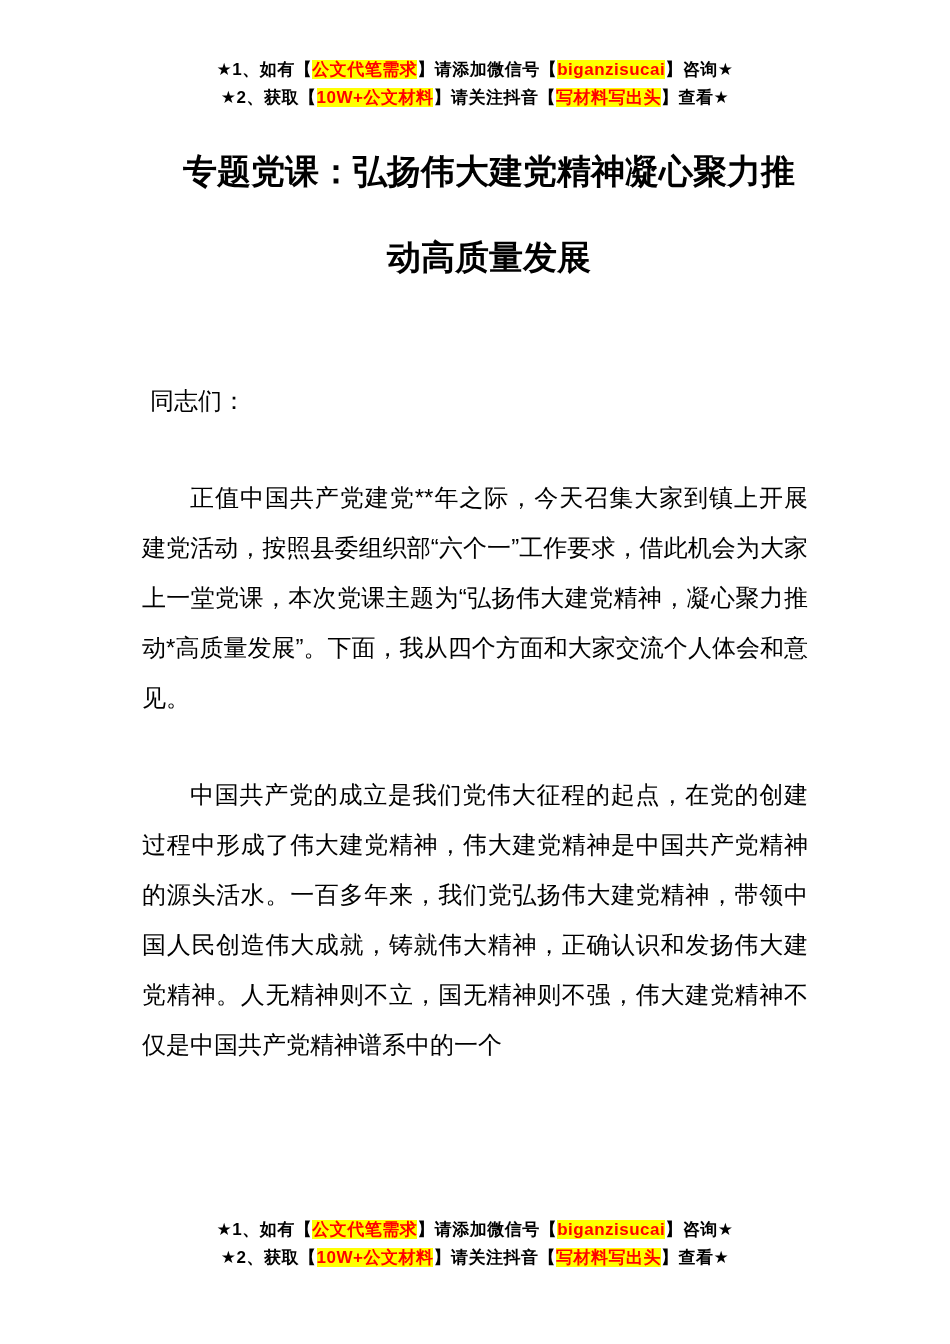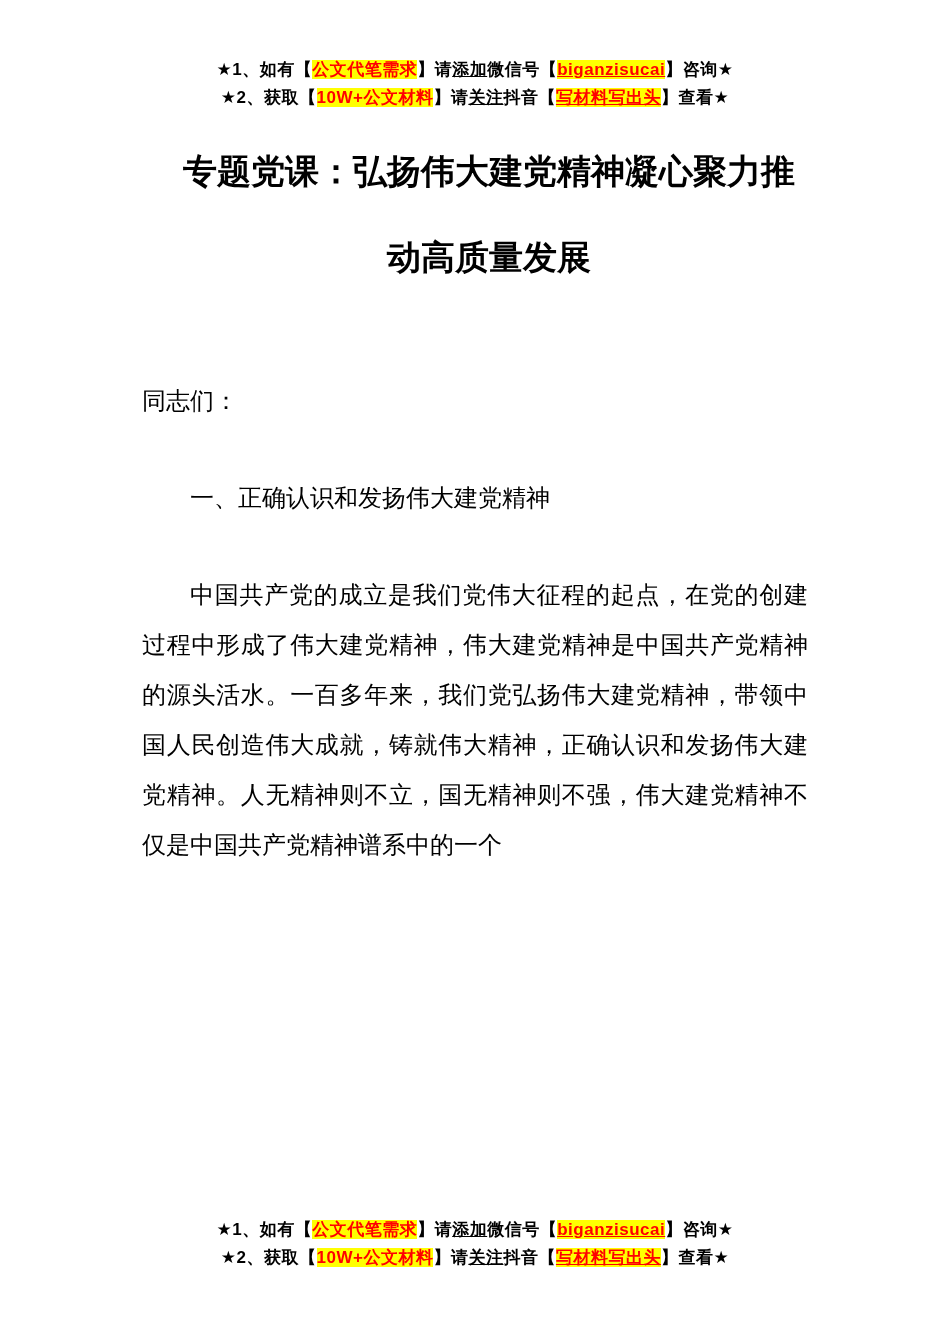--- a/index.html
+++ b/index.html
@@ -30,39 +30,39 @@
   .notice-bottom {
     position: absolute;
     left: 0;
     right: 0;
     top: 1216px;
   }
   .hl {
     background: var(--hl, #ffff00);
     color: var(--red, #ff0000);
   }
-  .u { text-decoration: underline; }
+  .u { }
   .title-line {
     text-align: center;
     font-weight: 700;
     font-size: 34px;
     line-height: 48px;
     margin: 0;
     padding-left: 28px;
   }
   .title-line-1 { margin-top: 35px; }
   .title-line-2 { margin-top: 38px; }
   .content {
     margin: 0 142px;
     font-size: 24px;
     line-height: 50px;
     text-align: justify;
     text-justify: inter-ideograph;
   }
-  .greeting { margin: 95px 0 0 0; }
+  .greeting { margin: 95px 0 0 8px; }
   .para {
     margin: 47px 0 0 0;
     text-indent: 2em;
   }
 </style>
 </head>
 <body>
 
 <div class="page">
 
@@ -71,21 +71,21 @@
     <div class="notice-line"><span>★2、获取【</span><span class="hl">10W+公文材料</span><span>】请</span><span class="u">关注</span><span>抖音【</span><span class="hl u">写材料写出头</span><span>】查看★</span></div>
   </div>
 
   <h1 class="title" style="margin:0; padding:0;">
     <div class="title-line title-line-1">专题党课：弘扬伟大建党精神凝心聚力推</div>
     <div class="title-line title-line-2">动高质量发展</div>
   </h1>
 
   <div class="content">
     <p class="greeting">同志们：</p>
-    <p class="para">一、正确认识和发扬伟大建党精神</p>
+    <p class="para">正值中国共产党建党**年之际，今天召集大家到镇上开展建党活动，按照县委组织部“六个一”工作要求，借此机会为大家上一堂党课，本次党课主题为“弘扬伟大建党精神，凝心聚力推动*高质量发展”。下面，我从四个方面和大家交流个人体会和意见。</p>
     <p class="para">中国共产党的成立是我们党伟大征程的起点，在党的创建过程中形成了伟大建党精神，伟大建党精神是中国共产党精神的源头活水。一百多年来，我们党弘扬伟大建党精神，带领中国人民创造伟大成就，铸就伟大精神，正确认识和发扬伟大建党精神。人无精神则不立，国无精神则不强，伟大建党精神不仅是中国共产党精神谱系中的一个</p>
   </div>
 
   <div class="notice notice-bottom">
     <div class="notice-line"><span>★1、如有【</span><span class="hl">公文代笔需求</span><span>】请</span><span class="u">添加</span><span>微信号【</span><span class="hl u">biganzisucai</span><span>】咨询★</span></div>
     <div class="notice-line"><span>★2、获取【</span><span class="hl">10W+公文材料</span><span>】请</span><span class="u">关注</span><span>抖音【</span><span class="hl u">写材料写出头</span><span>】查看★</span></div>
   </div>
 
 </div>
 

